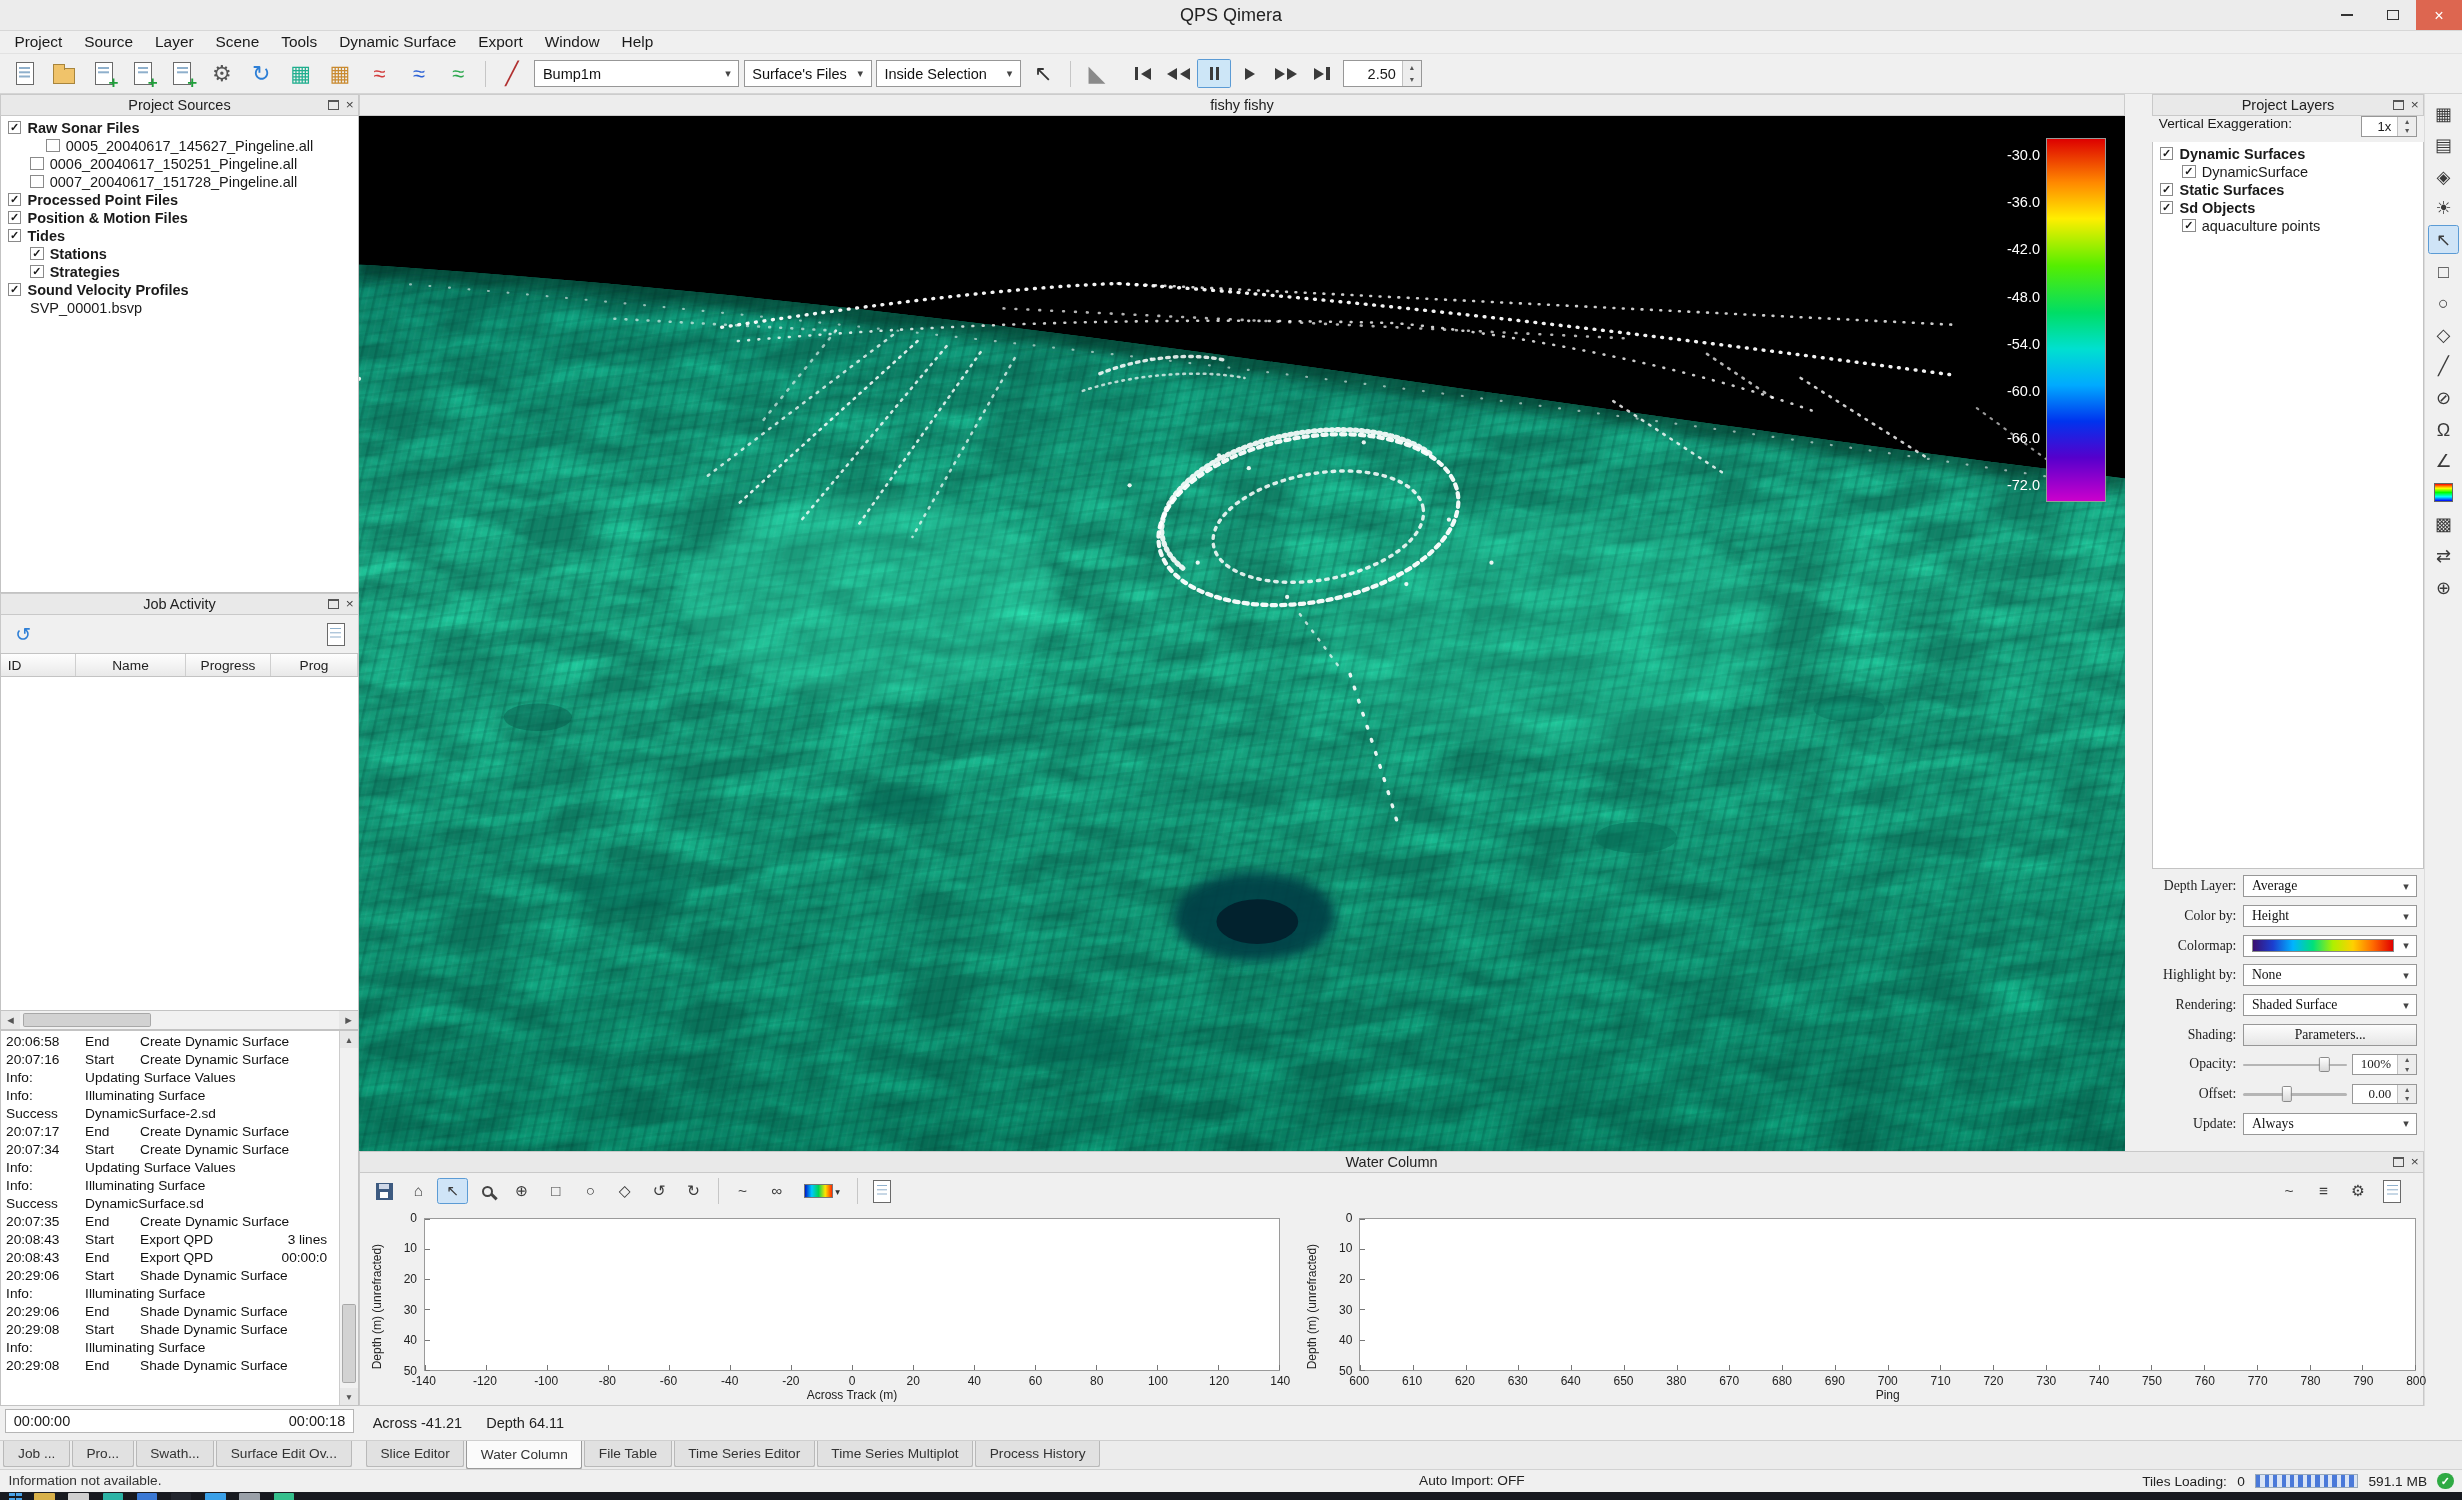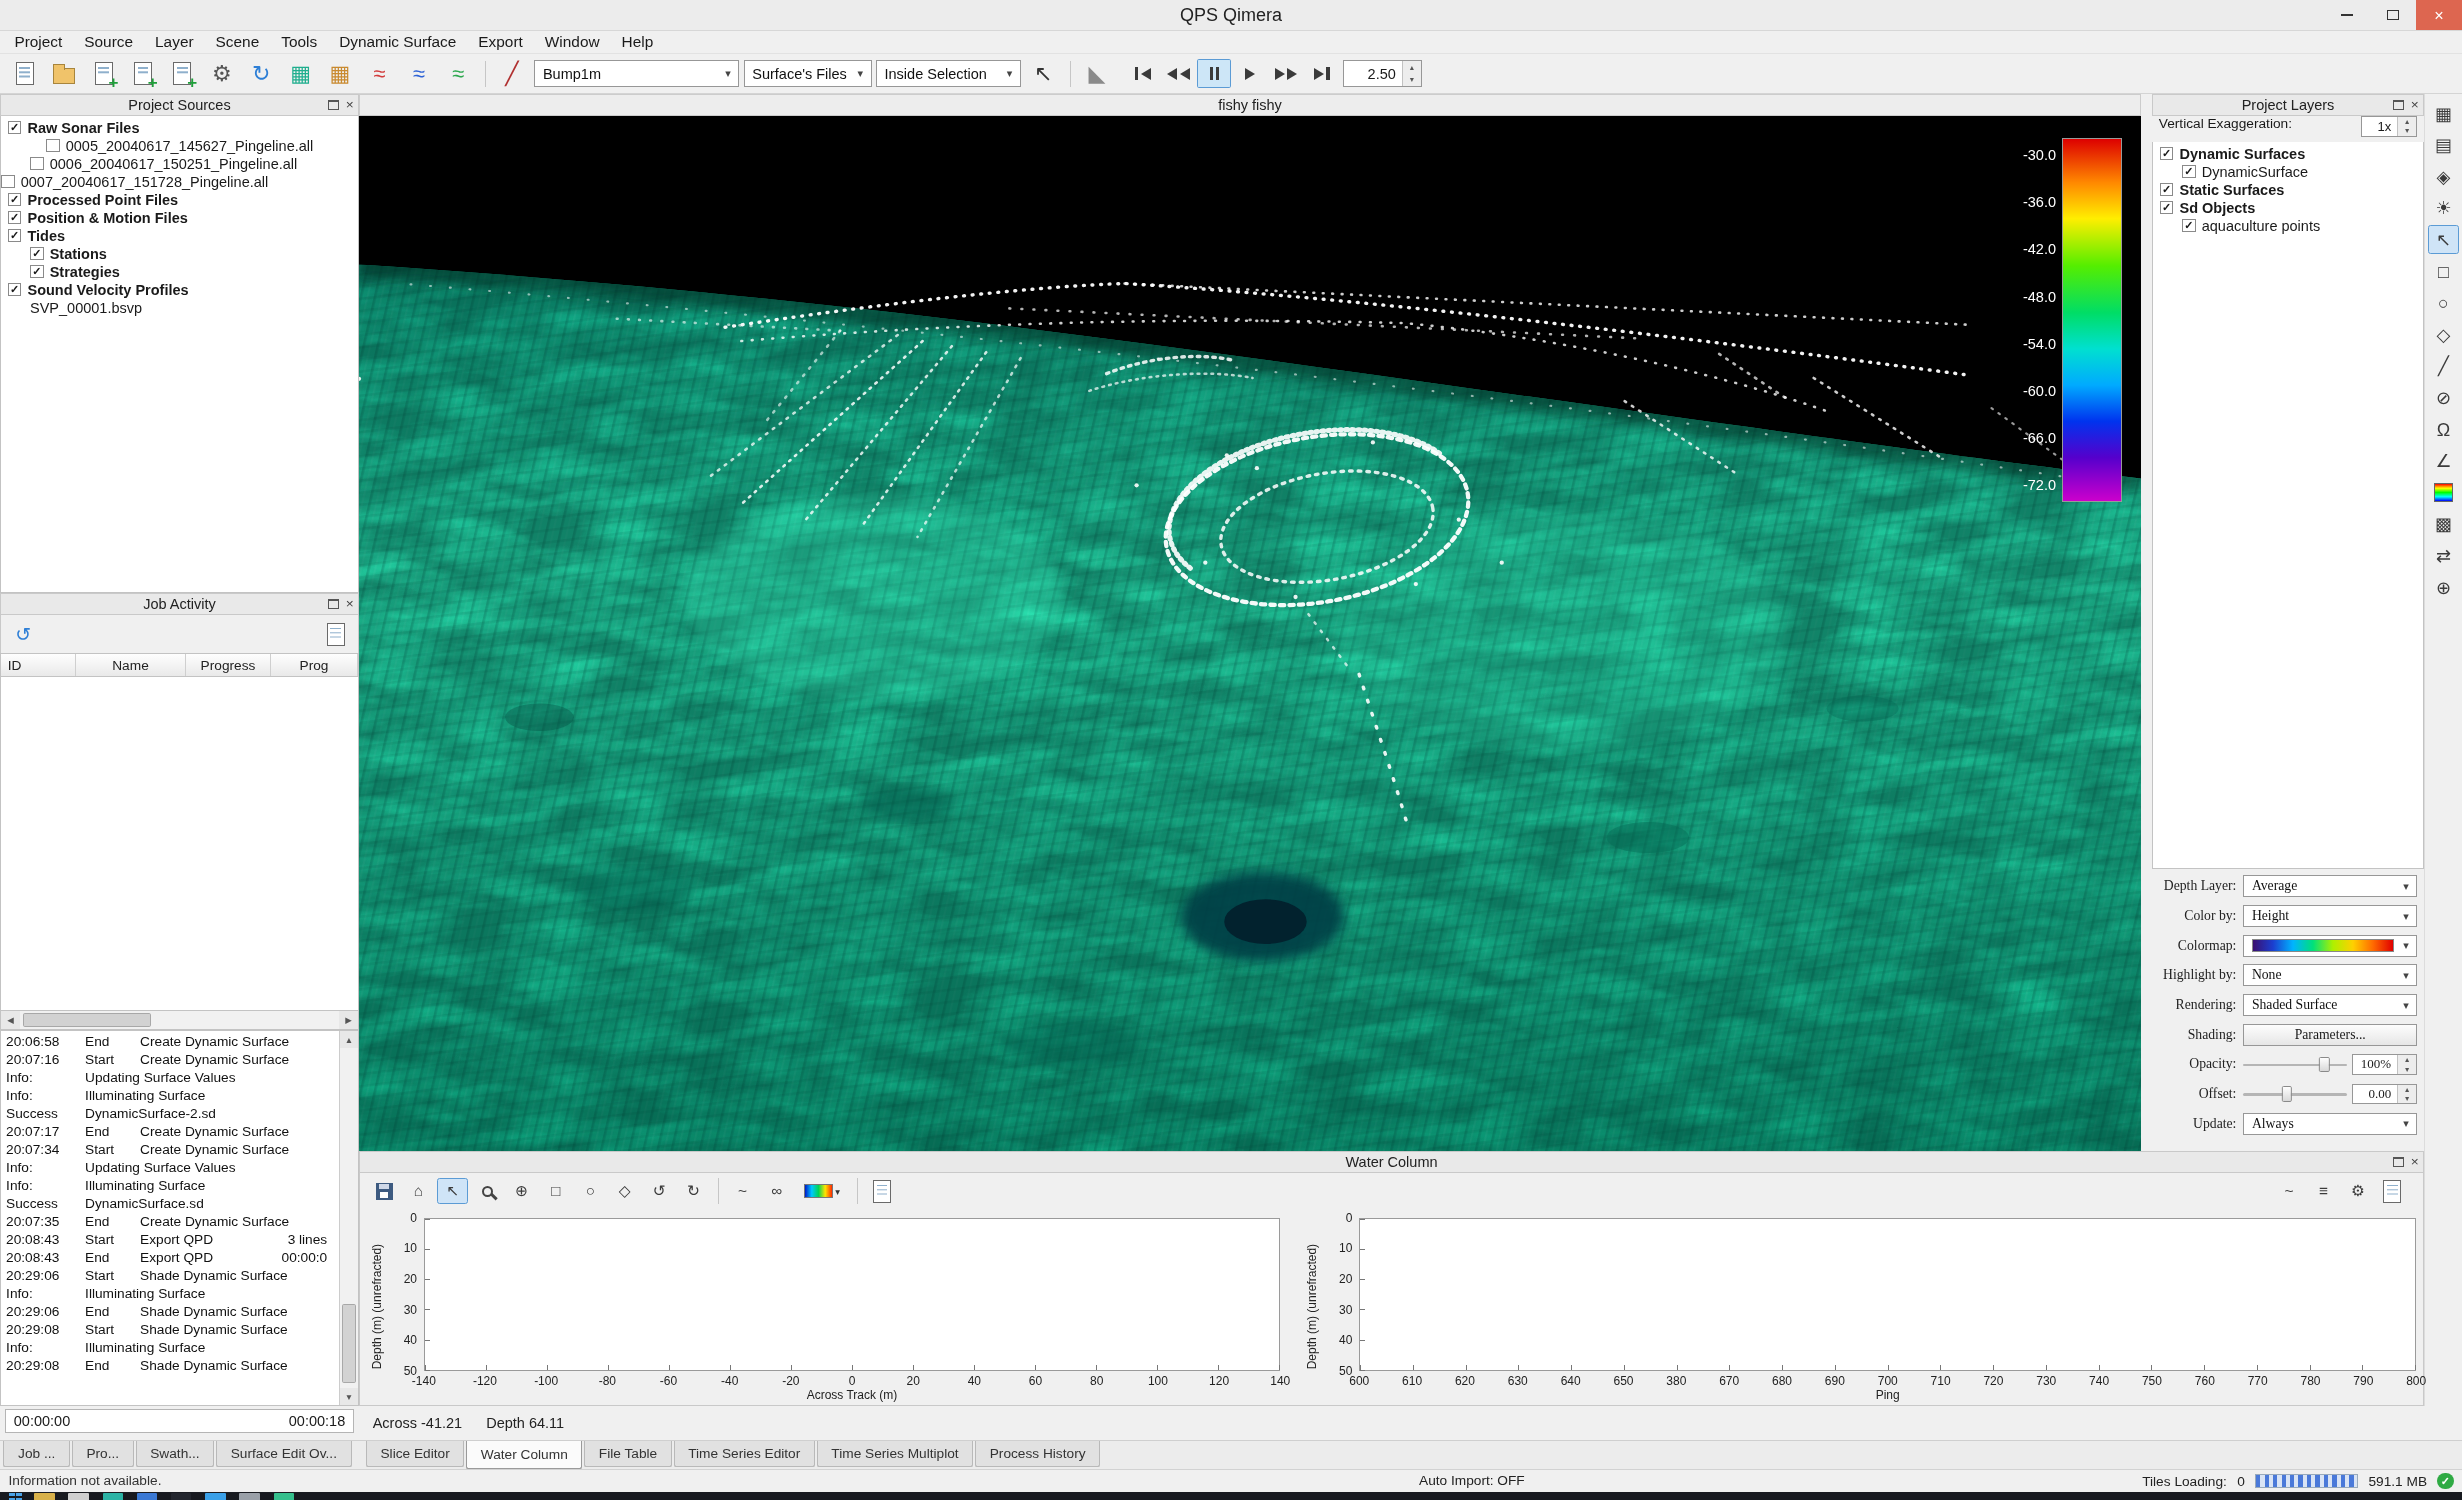--- a/index.html
+++ b/index.html
@@ -106,21 +106,21 @@
 .center-col { flex:1; min-width:0; display:flex; flex-direction:column; }
 .scene-header { height:22px; background:#ededed; border:0.9px solid #ccc; display:flex; align-items:center; justify-content:center; font-size:14.5px; color:#222; flex:none; }
 .scene { flex:1; min-height:0; position:relative; background:#000; overflow:hidden; }
 .scene svg { position:absolute; inset:0; width:100%; height:100%; }
 .colorbar { position:absolute; top:22px; right:19px; width:60px; height:364px; border:0.9px solid #999;
   background:linear-gradient(180deg,#dd0000 0%,#ff8800 12%,#ffee00 22%,#55ee00 35%,#00dd66 48%,#00e0d0 58%,#00aaff 68%,#0033ee 78%,#5500cc 88%,#cc00cc 100%); }
 .cb-labels { position:absolute; top:22px; right:85px; width:77px; height:364px; }
 .cb-label { position:absolute; right:0; transform:translateY(-50%); color:#fff; font-size:14.5px; }
 
 
-.right-panel { width:272px; flex:none; margin-left:11px; display:flex; flex-direction:column; background:#fca5a5; }
+.right-panel { width:272px; flex:none; margin-left:27px; display:flex; flex-direction:column; background:#fca5a5; }
 .ve-row { height:26px; display:flex; align-items:flex-start; padding:0 6.8px; font-size:13.7px; background:#f0f0f0; flex:none; }
 .rp-props { padding:6.8px 6.8px 8.5px; background:#f0f0f0; flex:none;font-family:Liberation Serif, serif; }
 .prop-row { display:flex; align-items:center; height:22px; margin-bottom:7.7px; }
 .prop-label { flex:1; text-align:right; padding-right:6.8px; font-size:13.7px; color:#222; white-space:nowrap; }
 .prop-ctrl { width:174px; flex:none; }
 .btn { height:22px; border:0.9px solid #979797; background:linear-gradient(#fdfdfd,#e6e6e6); display:flex; align-items:center; justify-content:center; font-size:13.7px; }
 .cmap-grad { flex:1; height:13px; margin-right:1.7px; border:0.9px solid #888;
   background:linear-gradient(90deg,#3b0f70,#1b3fd0,#00b4ff,#00e07a,#aef000,#ffd000,#ff6a00,#e00000); }
 .sliderwrap { display:flex; gap:5.1px; align-items:center; width:174px; }
 .slider { position:relative; flex:1; height:20.5px; }
@@ -327,21 +327,21 @@
               <span class="tl b">Raw Sonar Files</span>
             </div>
             <div class="tree-row" style="padding-left:45px">
               <span class="cb"></span>
               <span class="tl">0005_20040617_145627_Pingeline.all</span>
             </div>
             <div class="tree-row" style="padding-left:29px">
               <span class="cb"></span>
               <span class="tl">0006_20040617_150251_Pingeline.all</span>
             </div>
-            <div class="tree-row" style="">
+            <div class="tree-row" style="padding-left:29px">
               <span class="cb"></span>
               <span class="tl">0007_20040617_151728_Pingeline.all</span>
             </div>
             <div class="tree-row" style="padding-left:6.8px">
               <span class="cb">✓</span>
               <span class="tl b">Processed Point Files</span>
             </div>
             <div class="tree-row" style="padding-left:6.8px">
               <span class="cb">✓</span>
               <span class="tl b">Position &amp; Motion Files</span>

